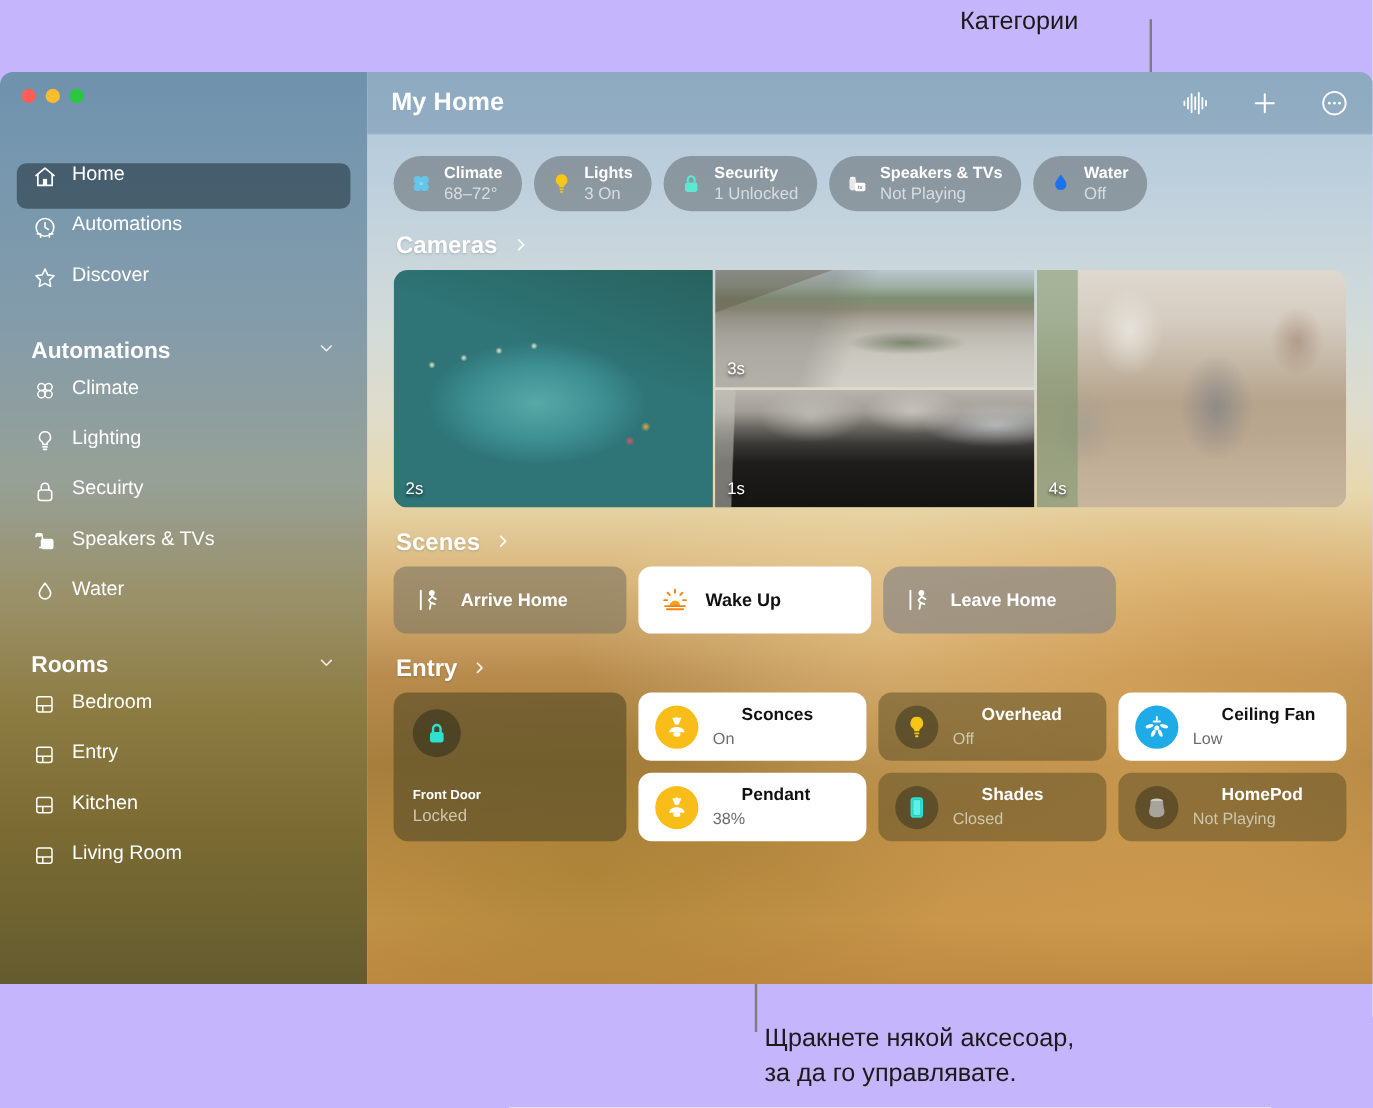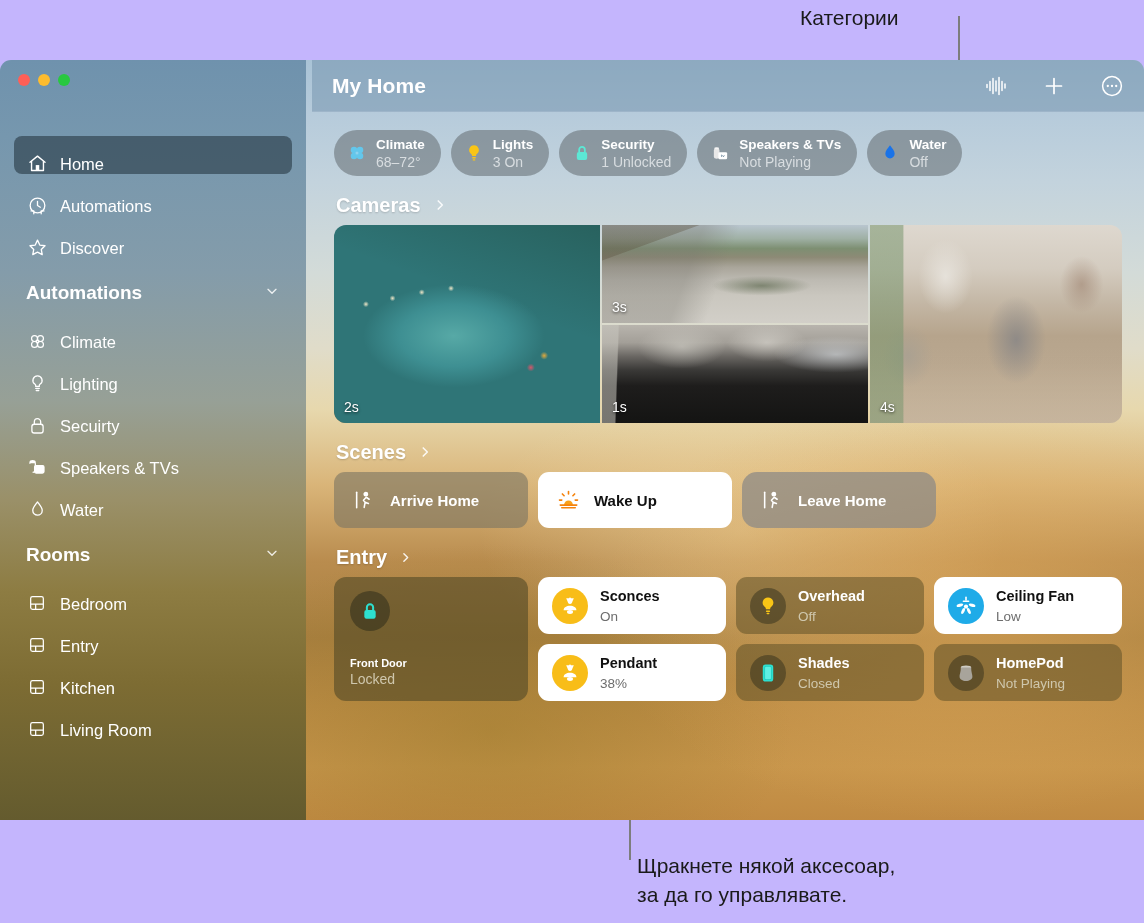--- a/index.html
+++ b/index.html
@@ -51,21 +51,21 @@
     padding-top: 0;
   }
   .traffic { position:absolute; left:18px; top:14px; display:flex; gap:8px; }
   .tl { width: 12px; height: 12px; border-radius: 50%; }
   .tl.red { background:#ff5f57; }
   .tl.yellow { background:#febc2e; }
   .tl.green { background:#28c840; }
 
   .nav { padding: 76px 14px 0 14px; }
   .nav-item {
-    display: flex; align-items: flex-end; gap: 12px;
+    display: flex; align-items: flex-start; gap: 12px;
     height: 38px; padding: 0 12px;
     border-radius: 8px;
     color: #ffffff;
     font-size: 16.5px;
     margin-bottom: 4px;
     cursor: default;
   }
   .nav-item.selected { background: rgba(40,58,70,0.62); }
   .nav-item .ic { width: 22px; height: 22px; display:flex; align-items:center; justify-content:center; flex:0 0 22px; }
   .nav-item .ic svg { display:block; }
@@ -89,21 +89,20 @@
         #d3dbd8 28%,
         #e0dcc9 38%,
         #e7d8ad 46%,
         #d9b478 56%,
         #b98c4e 66%,
         #a87f3f 76%,
         #bc8c45 85%,
         #c7954b 93%,
         #c08a42 100%);
     overflow: hidden;
-    padding-left: 6px;
   }
   .content::before {
     content:"";
     position:absolute; inset:0;
     background:
       radial-gradient(62% 40% at 78% 72%, rgba(230,175,95,0.55) 0%, rgba(230,175,95,0) 70%),
       radial-gradient(50% 34% at 22% 88%, rgba(150,120,40,0.45) 0%, rgba(150,120,40,0) 72%),
       radial-gradient(45% 28% at 52% 62%, rgba(250,230,180,0.38) 0%, rgba(250,230,180,0) 70%);
     pointer-events:none;
   }
@@ -258,21 +257,21 @@
   .tile-col { display:flex; flex-direction:column; gap:10px; flex:1 1 0; }
   .tile {
     height: 57px; border-radius: 11px;
     display:flex; align-items:center; gap: 12px;
     padding: 0 14px;
     background: rgba(96,82,40,0.55);
   }
   .tile.on { background:#ffffff; }
   .tile .t-ic { width: 36px; height:36px; border-radius:50%; display:flex; align-items:center; justify-content:center; flex:0 0 36px; }
   .tile .t-txt { line-height:1.2; }
-  .tile .t-name { color:#fff; font-size: 14.5px; font-weight:bold; }
+  .tile .t-name { color:#fff; font-size: 14.5px; font-weight:bold;margin-left:24px; }
   .tile .t-state { color:#cfc7ad; font-size: 13.5px; }
   .tile.on .t-name { color:#111; }
   .tile.on .t-state { color:#6d6d6d; }
   .t-ic.yellow { background:#f8bd18; }
   .t-ic.blue { background:#1fabe8; }
   .t-ic.dark { background: rgba(40,40,24,0.45); }
 </style>
 </head>
 <body>
 

